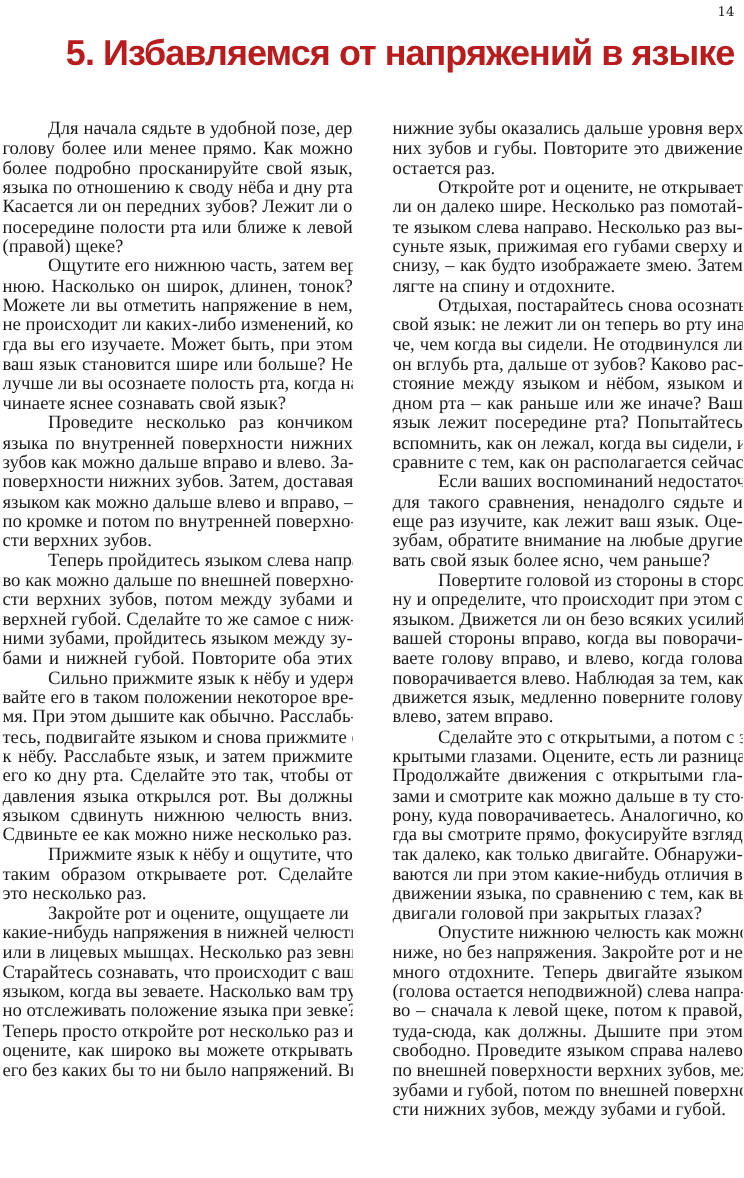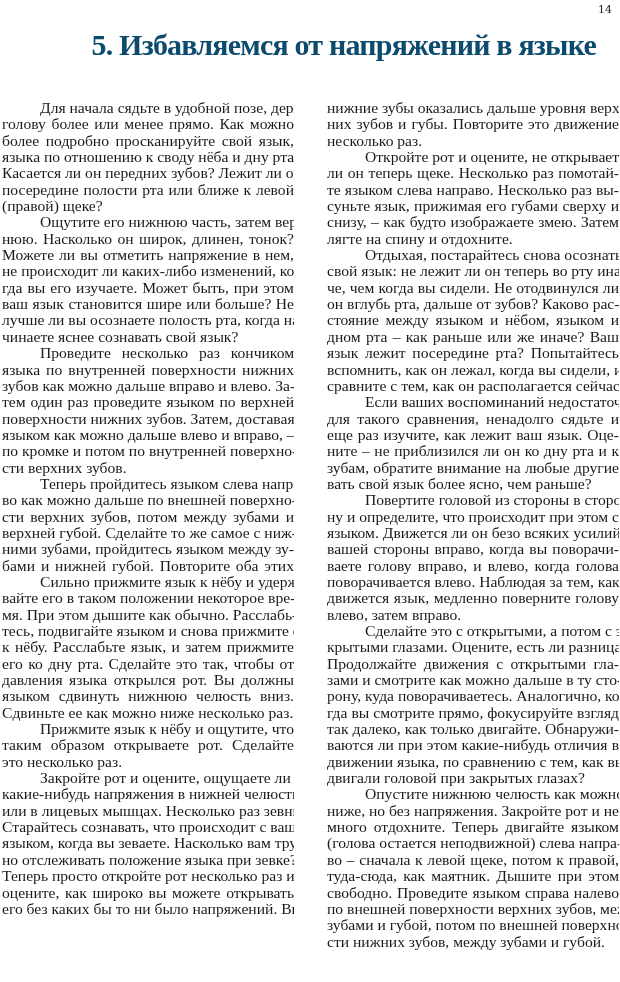--- a/index.html
+++ b/index.html
@@ -2,23 +2,23 @@
 <html><head>
 <meta charset="utf-8">
 <style>
   html, body { margin: 0; padding: 0; background: #ffffff; }
   body { width: 620px; height: 982px; position: relative; overflow: hidden; color: #1a1a1a; }
   .page-number {
     position: absolute; top: 3px; right: 8px;
     font-family: "DejaVu Serif", serif; font-size: 11px; color: #222; text-align: right;
   }
   .title {
-    position: absolute; top: 28px; right: 24px;
-    font-family: Liberation Serif, serif; font-weight: bold;
-    font-size: 30px; letter-spacing: -0.8px; color: #0c4a6e; white-space: nowrap;
+    position: absolute; top: 28px; right: 8px;
+    font-family: Liberation Sans, sans-serif; font-weight: bold;
+    font-size: 30px; letter-spacing: -0.8px; color: #b91c1c; white-space: nowrap;
   }
   .col {
     position: absolute; top: 100px; width: 292px;
     font-family: "Liberation Serif", serif; font-size: 15.6px; line-height: 16.35px;
     text-align: justify;
   }
   .col-left { left: 2px; }
   .col-right { left: 327px; }
   .line { display: block; text-align: justify; text-align-last: justify; white-space: nowrap; overflow: hidden; height: 16.35px; }
   .line.last { text-align-last: left; }
@@ -42,21 +42,20 @@
     <span class="line">нюю. Насколько он широк, длинен, тонок?</span>
     <span class="line">Можете ли вы отметить напряжение в нем,</span>
     <span class="line">не происходит ли каких-либо изменений, ко-</span>
     <span class="line">гда вы его изучаете. Может быть, при этом</span>
     <span class="line">ваш язык становится шире или больше? Не</span>
     <span class="line">лучше ли вы осознаете полость рта, когда на-</span>
     <span class="line last">чинаете яснее сознавать свой язык?</span>
     <span class="line indent">Проведите несколько раз кончиком</span>
     <span class="line">языка по внутренней поверхности нижних</span>
     <span class="line">зубов как можно дальше вправо и влево. За-</span>
-    <span class="line">тем один раз проведите языком по верхней</span>
     <span class="line">поверхности нижних зубов. Затем, доставая</span>
     <span class="line">языком как можно дальше влево и вправо, –</span>
     <span class="line">по кромке и потом по внутренней поверхно-</span>
     <span class="line last">сти верхних зубов.</span>
     <span class="line indent">Теперь пройдитесь языком слева напра-</span>
     <span class="line">во как можно дальше по внешней поверхно-</span>
     <span class="line">сти верхних зубов, потом между зубами и</span>
     <span class="line">верхней губой. Сделайте то же самое с ниж-</span>
     <span class="line">ними зубами, пройдитесь языком между зу-</span>
     <span class="line">бами и нижней губой. Повторите оба этих</span>
@@ -78,40 +77,39 @@
     <span class="line">Старайтесь сознавать, что происходит с вашим</span>
     <span class="line">языком, когда вы зеваете. Насколько вам труд-</span>
     <span class="line">но отслеживать положение языка при зевке?</span>
     <span class="line">Теперь просто откройте рот несколько раз и</span>
     <span class="line">оцените, как широко вы можете открывать</span>
     <span class="line">его без каких бы то ни было напряжений. Вы-</span>
   </div>
 <div class="col col-right">
     <span class="line">нижние зубы оказались дальше уровня верх-</span>
     <span class="line">них зубов и губы. Повторите это движение</span>
-    <span class="line last">несколько раз.</span>
+    <span class="line last">остается раз.</span>
     <span class="line indent">Откройте рот и оцените, не открывается</span>
-    <span class="line">ли он теперь щеке. Несколько раз помотай-</span>
+    <span class="line">ли он далеко шире. Несколько раз помотай-</span>
     <span class="line">те языком слева направо. Несколько раз вы-</span>
     <span class="line">суньте язык, прижимая его губами сверху и</span>
     <span class="line">снизу, – как будто изображаете змею. Затем</span>
     <span class="line last">лягте на спину и отдохните.</span>
     <span class="line indent">Отдыхая, постарайтесь снова осознать</span>
     <span class="line">свой язык: не лежит ли он теперь во рту ина-</span>
     <span class="line">че, чем когда вы сидели. Не отодвинулся ли</span>
     <span class="line">он вглубь рта, дальше от зубов? Каково рас-</span>
     <span class="line">стояние между языком и нёбом, языком и</span>
     <span class="line">дном рта – как раньше или же иначе? Ваш</span>
     <span class="line">язык лежит посередине рта? Попытайтесь</span>
     <span class="line">вспомнить, как он лежал, когда вы сидели, и</span>
     <span class="line last">сравните с тем, как он располагается сейчас.</span>
     <span class="line indent">Если ваших воспоминаний недостаточно</span>
     <span class="line">для такого сравнения, ненадолго сядьте и</span>
     <span class="line">еще раз изучите, как лежит ваш язык. Оце-</span>
-    <span class="line">ните – не приблизился ли он ко дну рта и к</span>
     <span class="line">зубам, обратите внимание на любые другие</span>
     <span class="line last">вать свой язык более ясно, чем раньше?</span>
     <span class="line indent">Повертите головой из стороны в сторо-</span>
     <span class="line">ну и определите, что происходит при этом с</span>
     <span class="line">языком. Движется ли он безо всяких усилий с</span>
     <span class="line">вашей стороны вправо, когда вы поворачи-</span>
     <span class="line">ваете голову вправо, и влево, когда голова</span>
     <span class="line">поворачивается влево. Наблюдая за тем, как</span>
     <span class="line">движется язык, медленно поверните голову</span>
     <span class="line last">влево, затем вправо.</span>
@@ -123,18 +121,18 @@
     <span class="line">гда вы смотрите прямо, фокусируйте взгляд</span>
     <span class="line">так далеко, как только двигайте. Обнаружи-</span>
     <span class="line">ваются ли при этом какие-нибудь отличия в</span>
     <span class="line">движении языка, по сравнению с тем, как вы</span>
     <span class="line last">двигали головой при закрытых глазах?</span>
     <span class="line indent">Опустите нижнюю челюсть как можно</span>
     <span class="line">ниже, но без напряжения. Закройте рот и не-</span>
     <span class="line">много отдохните. Теперь двигайте языком</span>
     <span class="line">(голова остается неподвижной) слева напра-</span>
     <span class="line">во – сначала к левой щеке, потом к правой,</span>
-    <span class="line">туда-сюда, как маятник. Дышите при этом</span>
+    <span class="line">туда-сюда, как должны. Дышите при этом</span>
     <span class="line">свободно. Проведите языком справа налево</span>
     <span class="line">по внешней поверхности верхних зубов, между</span>
     <span class="line">зубами и губой, потом по внешней поверхно-</span>
     <span class="line last">сти нижних зубов, между зубами и губой.</span>
   </div>
 
 </body></html>

